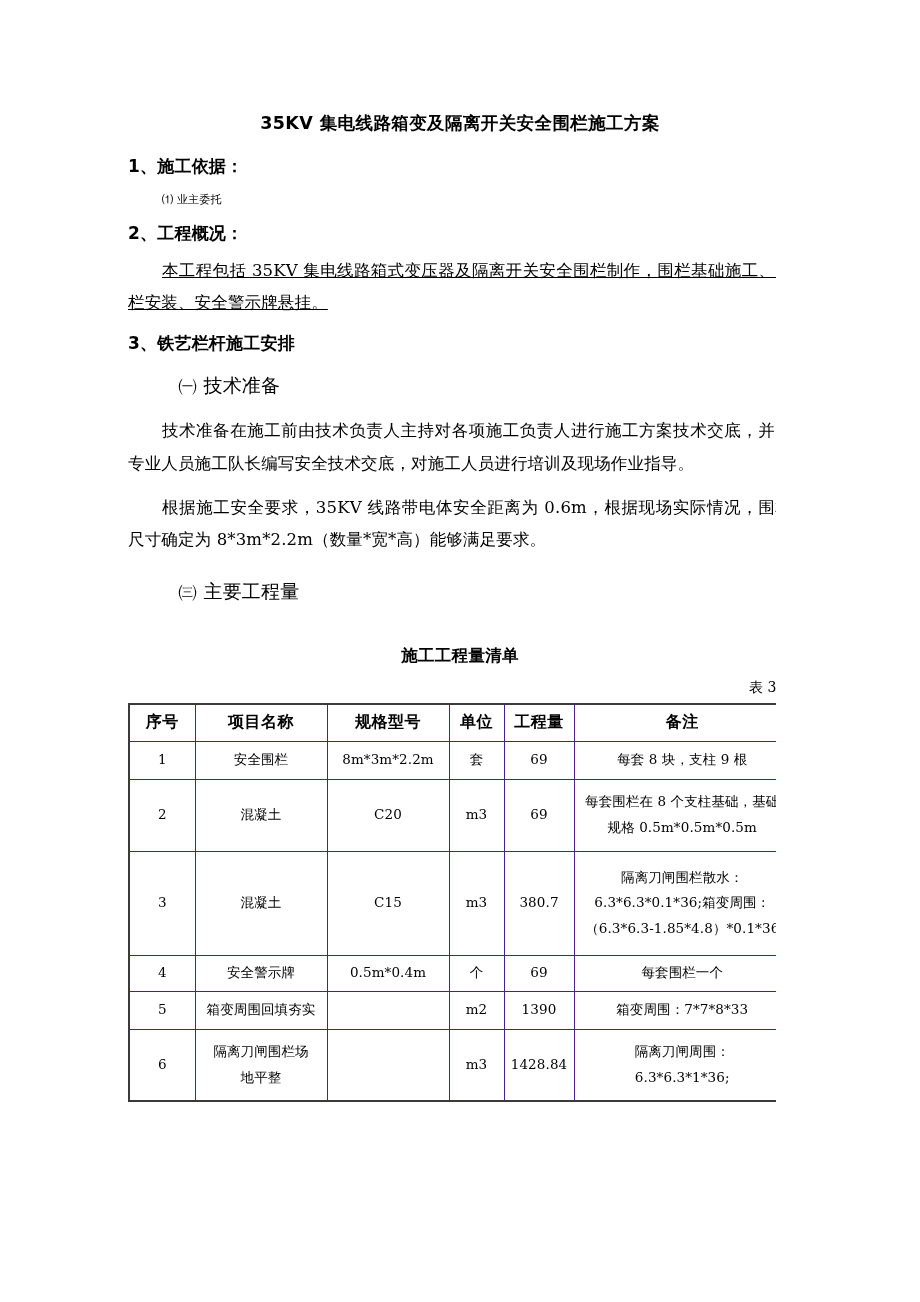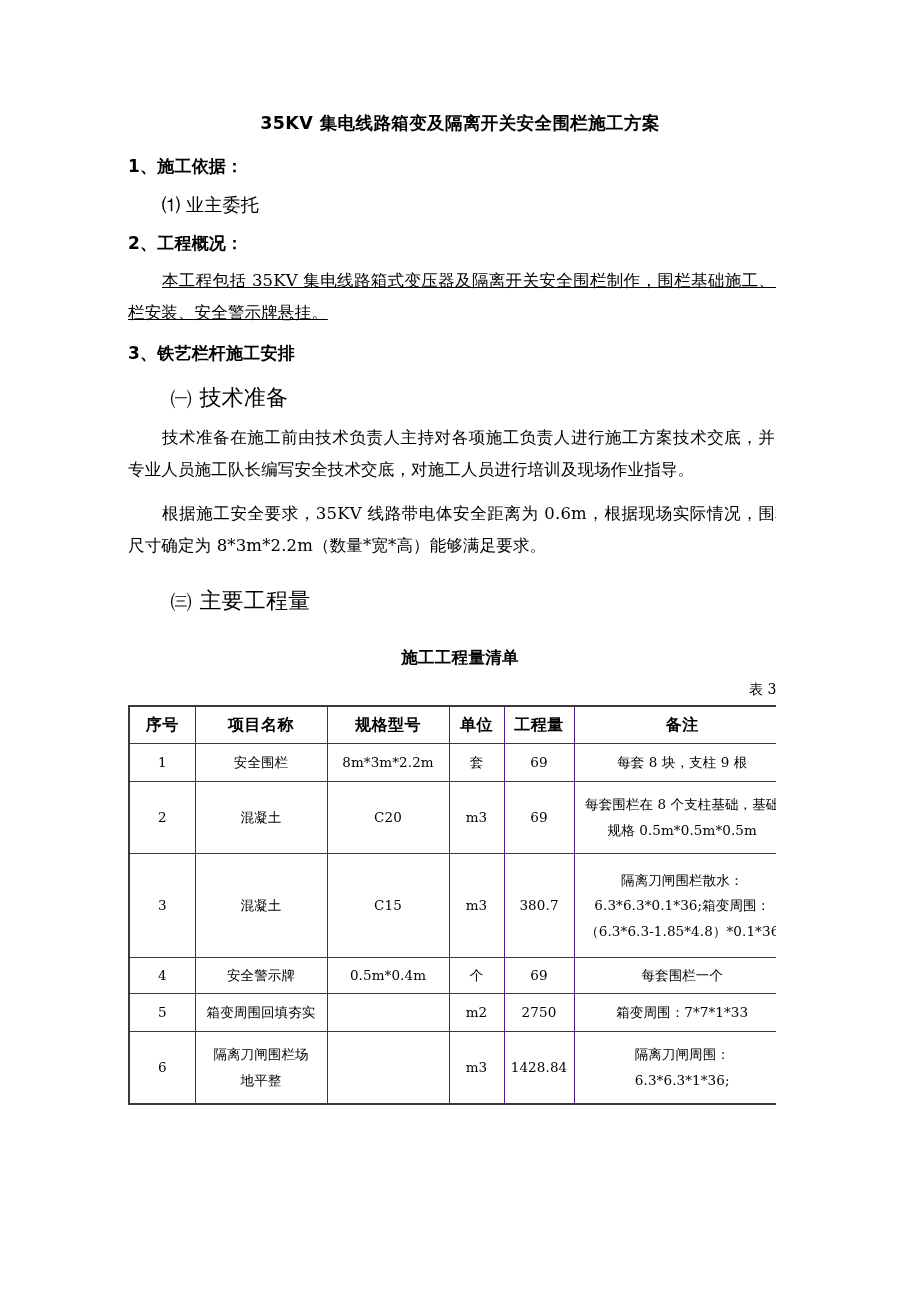--- a/index.html
+++ b/index.html
@@ -42,33 +42,33 @@
     font-size: 17px;
     margin: 0;
     line-height: 1.35;
     letter-spacing: 0.2px;
   }
   .h-1 { margin-top: 20px; }
   .h-2 { margin-top: 14px; }
   .h-3 { margin-top: 13px; }
 
   .list-item {
-    font-size: 18px;
+    font-size: 11px;
     line-height: 1.45;
     margin: 0;
     padding-left: 34px;
     letter-spacing: 0.2px;
   }
   .li-1 { margin-top: 14px; }
   .li-2 { margin-top: 14px; }
 
   .subhead {
-    font-size: 22px;
+    font-size: 19px;
     line-height: 1.45;
-    margin: 8px;
+    margin: 16px;
     padding-left: 34px;
     letter-spacing: 0.2px;
   }
   .sh-a { margin-top: 17px; }
   .sh-b { margin-top: 20px; }
   .sh-c { margin-top: 22px; }
 
   .para {
     font-size: 16.5px;
     line-height: 1.95;
@@ -246,23 +246,23 @@
           </td>
         </tr>
 
         <tr class="row-h5">
           <td class="cell-no">5</td>
           <td class="cell-name cell-lines">
             <div>箱变周围回填夯实</div>
           </td>
           <td class="cell-spec"></td>
           <td class="cell-unit">m2</td>
-          <td class="cell-qty">2750</td>
-          <td class="cell-note cell-lines">
-            <div>箱变周围：7*7*1*33</div>
+          <td class="cell-qty">1390</td>
+          <td class="cell-note cell-lines">
+            <div>箱变周围：7*7*8*33</div>
           </td>
         </tr>
 
         <tr class="row-h6">
           <td class="cell-no">6</td>
           <td class="cell-name cell-lines">
             <div>隔离刀闸围栏场</div>
             <div>地平整</div>
           </td>
           <td class="cell-spec"></td>

